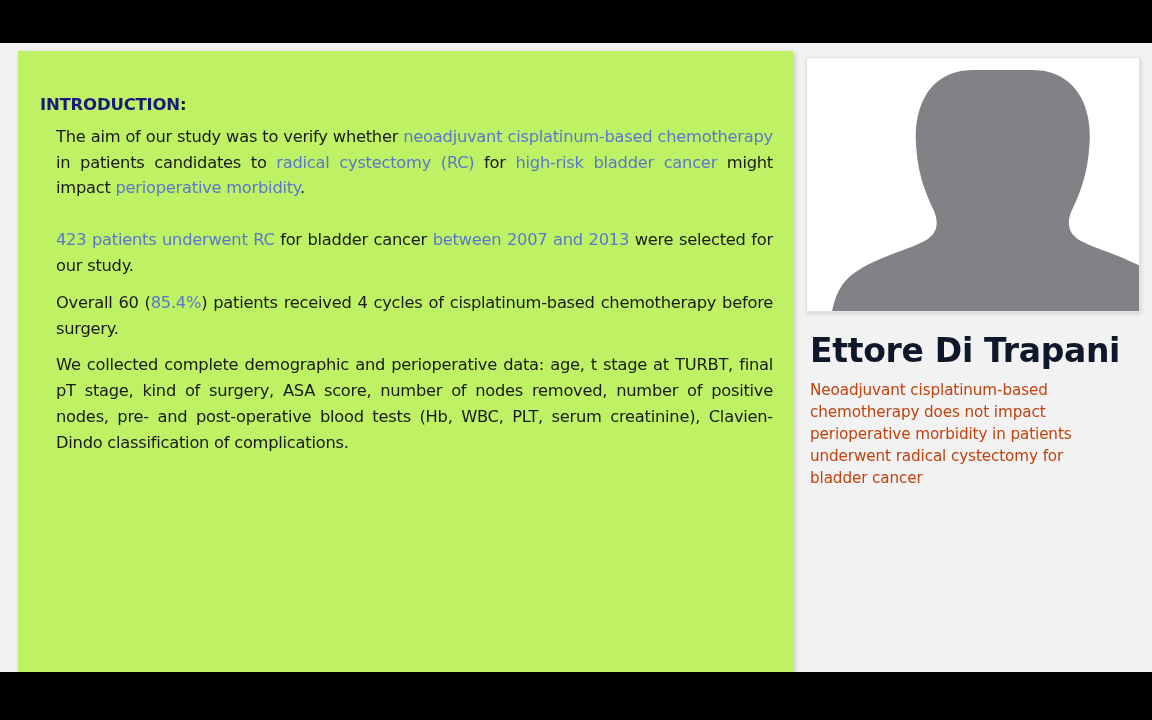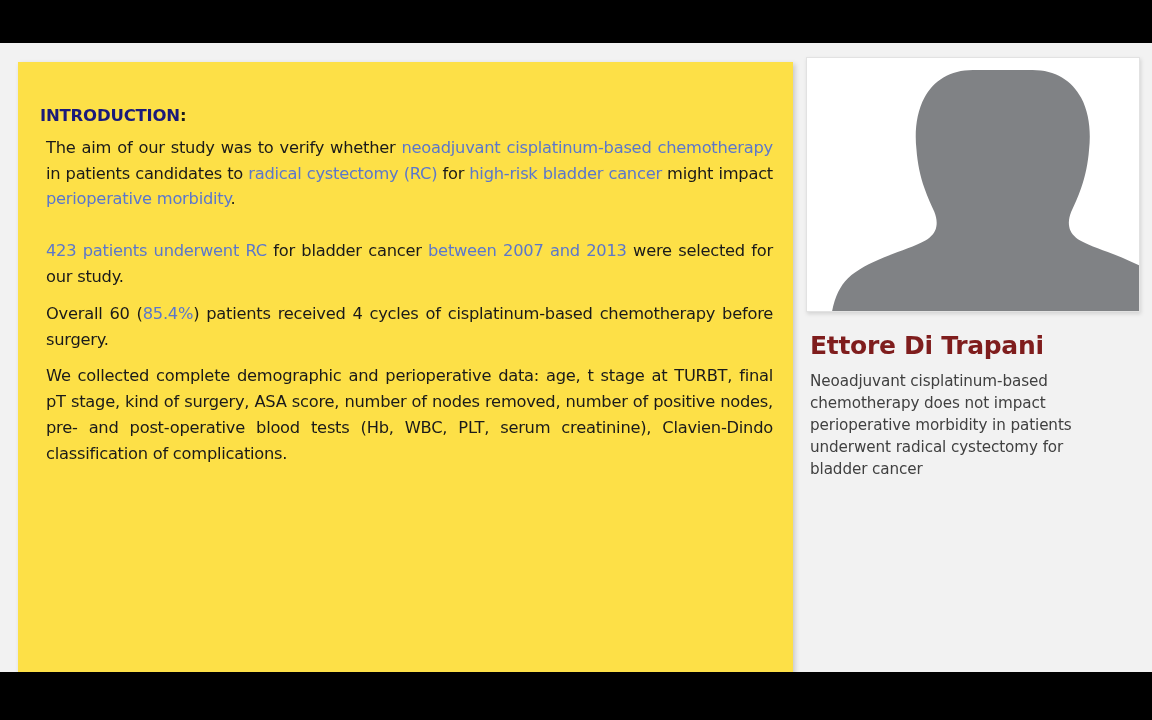--- a/index.html
+++ b/index.html
@@ -35,24 +35,24 @@
     top: 43px;
     width: 1152px;
     height: 629px;
     background: #f2f2f2;
   }
 
   
   .content-card {
     position: absolute;
     left: 18px;
-    top: 19px;
+    top: 8px;
     width: 775px;
     height: 641px;
-    background: #fde047;
+    background: #bef264;
     box-shadow: 2px 2px 5px rgba(0,0,0,0.18);
     box-sizing: border-box;
     padding: 44px 20px 0 22px;
   }
 
   .section-heading {
     font-family: "DejaVu Sans", sans-serif;
     font-size: 16.5px;
     font-weight: bold;
     color: #1a1a7a;
@@ -61,21 +61,21 @@
     line-height: 1.2;
   }
   .section-heading .colon { color: #1a1a1a; }
 
   .body-par {
     font-family: "DejaVu Sans", sans-serif;
     font-size: 16.3px;
     line-height: 25.8px;
     color: #1a1a1a;
     text-align: justify;
-    margin: 0 0 4px 6px;
+    margin: 0 0 4px 16px;
     letter-spacing: -0.25px;
   }
   .body-par.last-of-block { margin-bottom: 0; }
   .hl { color: #5b77cc; }
 
   .gap-block { height: 22px; }
   .par-gap { height: 7px; }
 
   
   .right-panel {
@@ -93,33 +93,33 @@
     border: 1px solid #e2e2e2;
     box-shadow: 1px 2px 4px rgba(0,0,0,0.13);
     box-sizing: border-box;
     overflow: hidden;
   }
   .avatar-frame svg { display: block; width: 100%; height: 100%; }
 
   .author-name {
     margin: 20px 0 0 4px;
     font-family: "DejaVu Sans", sans-serif;
-    font-size: 25px;
+    font-size: 33px;
     font-weight: bold;
-    color: #7f1d1d;
+    color: #0f172a;
     letter-spacing: -0.3px;
     line-height: 1.15;
   }
   .author-caption {
     margin: 9px 0 0 4px;
     width: 290px;
     font-family: "DejaVu Sans", sans-serif;
     font-size: 15.2px;
     line-height: 22px;
-    color: #404040;
+    color: #c2410c;
     letter-spacing: -0.1px;
   }
 </style>
 </head>
 <body>
 
 <div class="viewport">
 
   <div class="letterbox top"></div>
 

